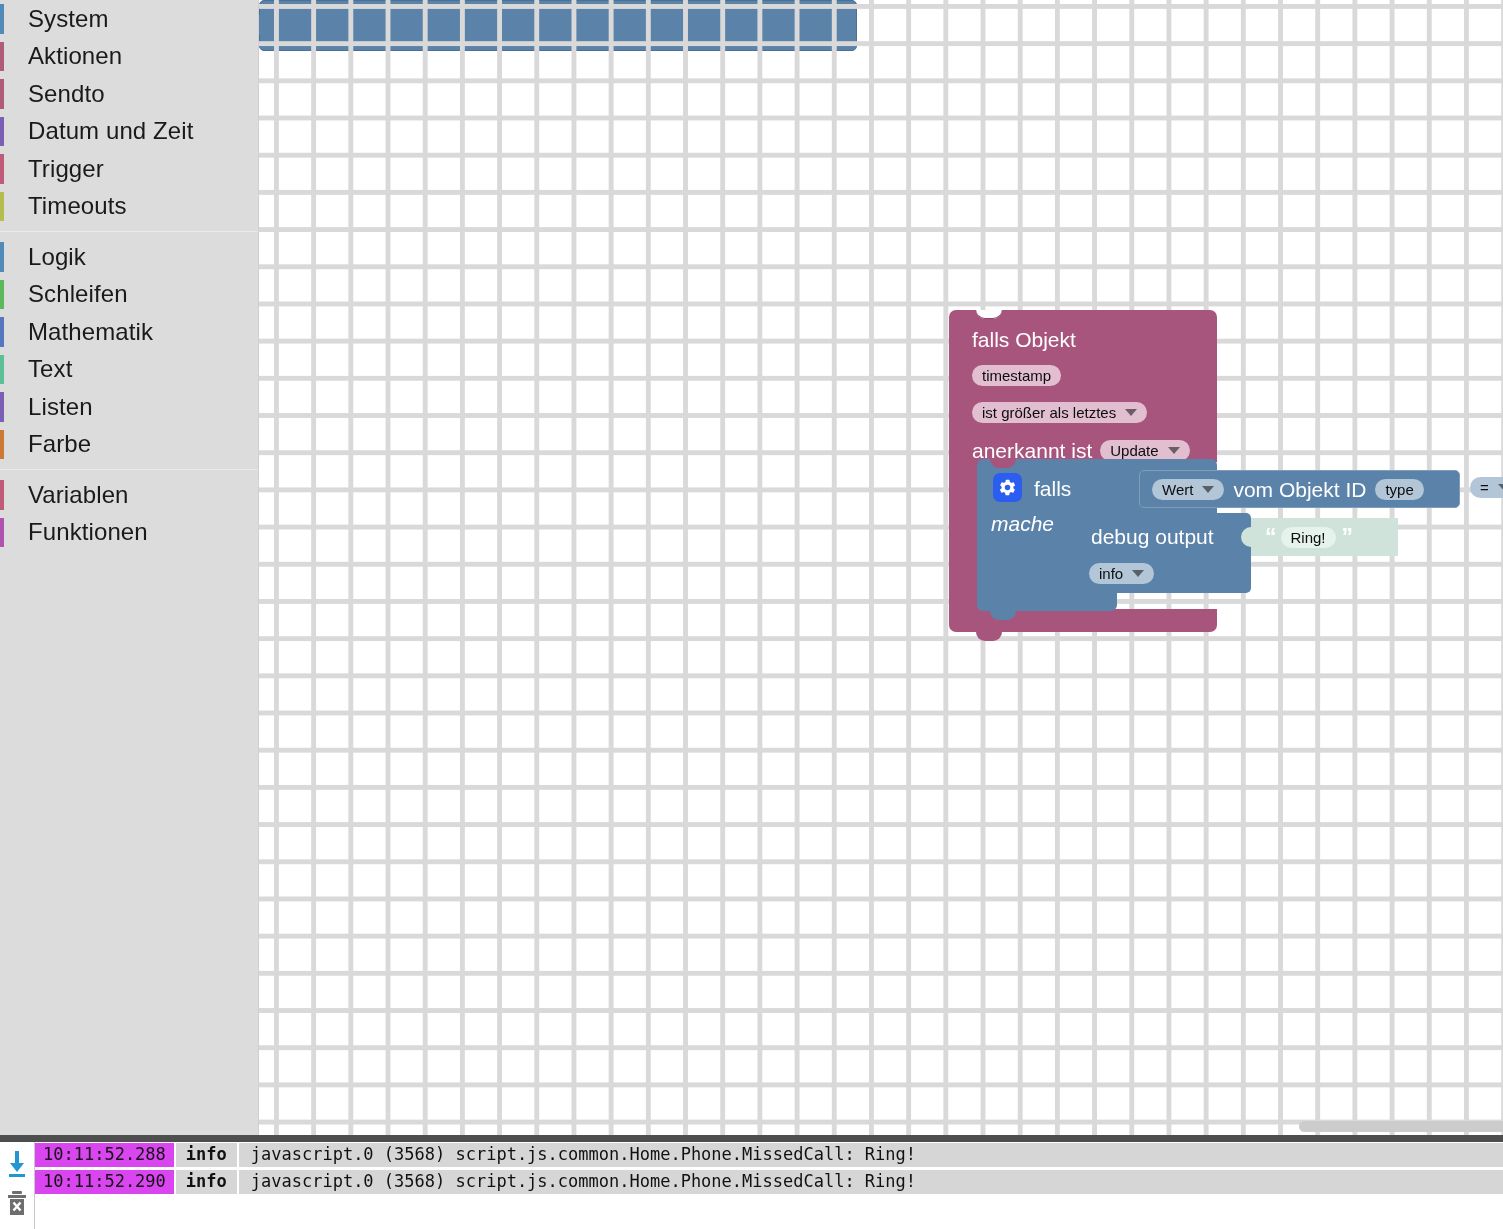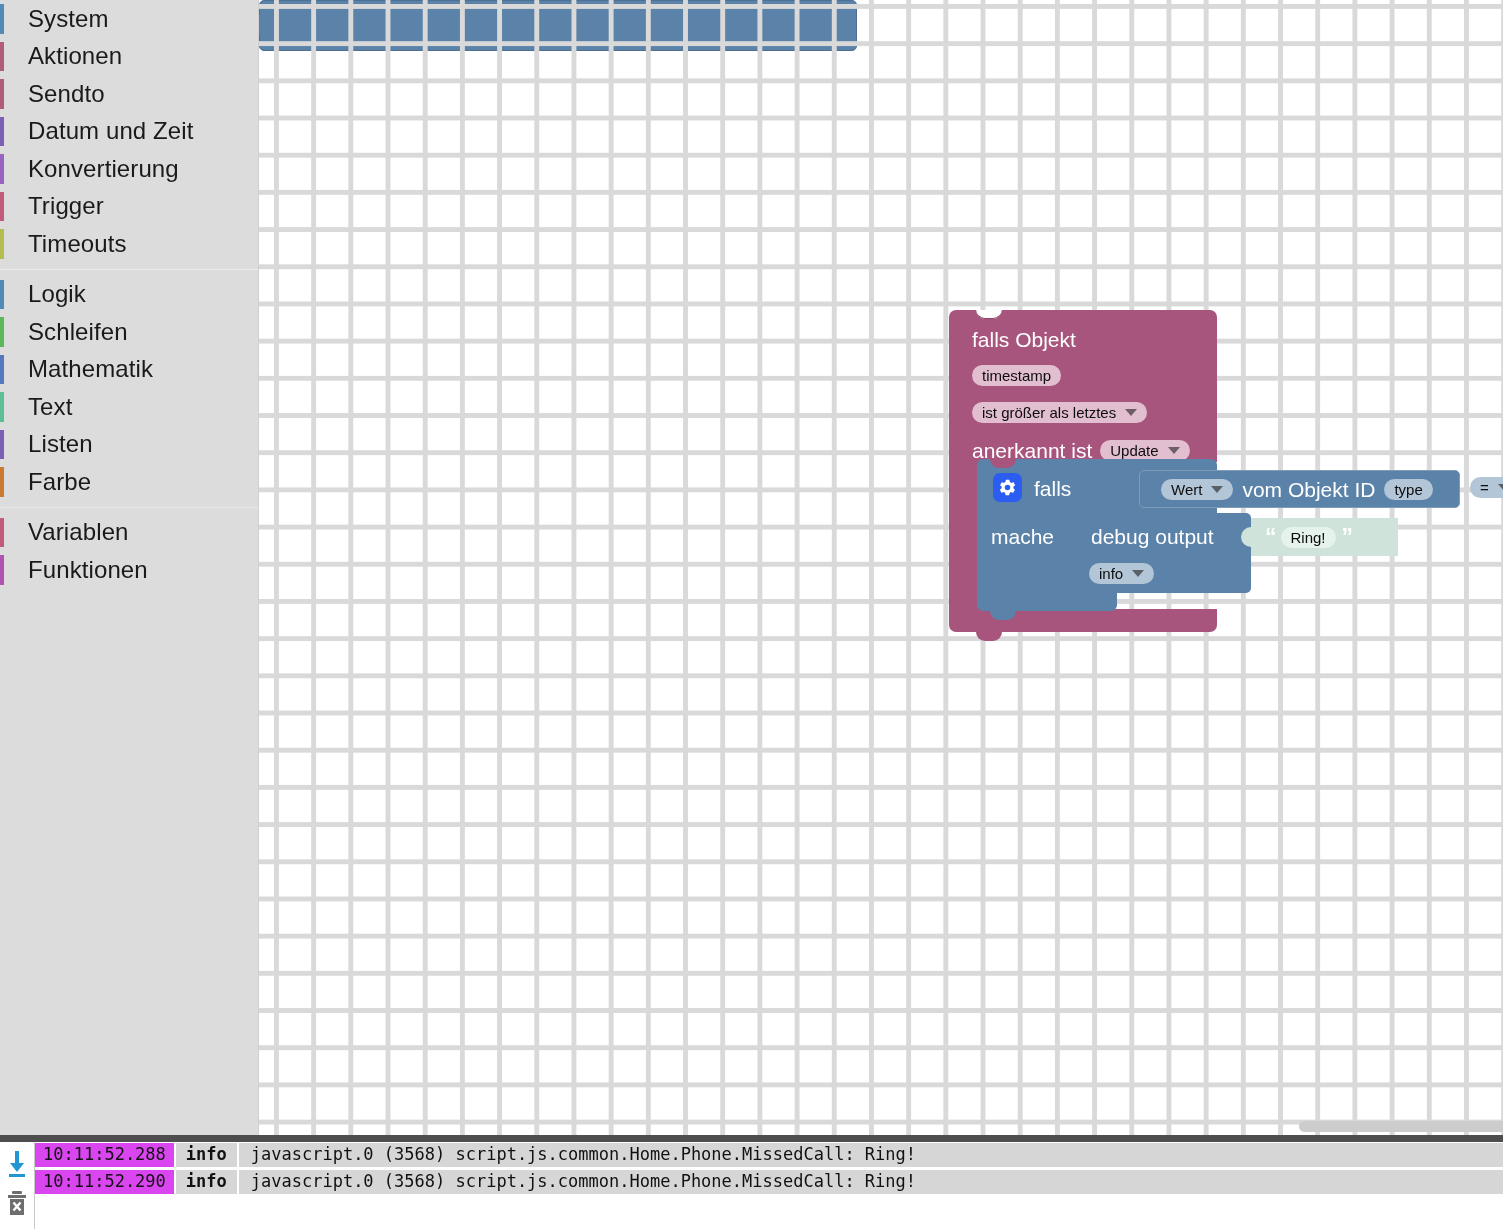--- a/index.html
+++ b/index.html
@@ -258,21 +258,21 @@
     position: absolute;
     left: 880px; top: 470px;
     width: 321px; height: 38px;
     background: #5b82a8;
     border: 1px solid #7f9db8;
     border-radius: 5px;
     box-sizing: border-box;
     display: flex;
     align-items: center;
     gap: 9px;
-    padding-left: 21px;
+    padding-left: 12px;
   }
 
   
   #op-eq {
     position: absolute;
     left: 1211px; top: 477px;
   }
   .quote {
     font-size: 23px;
     color: #e3f1ec;
@@ -407,24 +407,20 @@
       </div>
       <div class="tb-item">
         <span class="swatch" style="background:#b05b78"></span>
         <span class="tb-label">Sendto</span>
       </div>
       <div class="tb-item">
         <span class="swatch" style="background:#7a5fb5"></span>
         <span class="tb-label">Datum und Zeit</span>
       </div>
       <div class="tb-item">
-        <span class="swatch" style="background:#9b63c0"></span>
-        <span class="tb-label">Konvertierung</span>
-      </div>
-      <div class="tb-item">
         <span class="swatch" style="background:#c05b7a"></span>
         <span class="tb-label">Trigger</span>
       </div>
       <div class="tb-item">
         <span class="swatch" style="background:#b5bd4f"></span>
         <span class="tb-label">Timeouts</span>
       </div>
     </div>
 
     <div class="tb-sep"></div>
@@ -511,21 +507,21 @@
       <div class="if-foot"></div>
       <div class="if-notch-bot"></div>
 
       <div class="gear-btn">
         <svg width="19" height="19" viewBox="0 0 24 24" aria-hidden="true">
           <path fill="#ffffff" d="M19.4 13a7.6 7.6 0 0 0 .05-1 7.6 7.6 0 0 0-.05-1l2-1.6a.5.5 0 0 0 .12-.62l-1.9-3.3a.5.5 0 0 0-.6-.22l-2.36.95a7.3 7.3 0 0 0-1.73-1l-.36-2.5a.5.5 0 0 0-.5-.41h-3.8a.5.5 0 0 0-.5.41l-.36 2.5a7.3 7.3 0 0 0-1.73 1l-2.36-.95a.5.5 0 0 0-.6.22l-1.9 3.3a.5.5 0 0 0 .12.62L4.6 11a7.6 7.6 0 0 0 0 2l-2 1.6a.5.5 0 0 0-.12.62l1.9 3.3c.13.22.39.3.6.22l2.36-.95c.53.42 1.12.76 1.73 1l.36 2.5c.04.24.25.41.5.41h3.8c.25 0 .46-.17.5-.41l.36-2.5a7.3 7.3 0 0 0 1.73-1l2.36.95c.21.08.47 0 .6-.22l1.9-3.3a.5.5 0 0 0-.12-.62zM12 15.5A3.5 3.5 0 1 1 15.5 12 3.5 3.5 0 0 1 12 15.5z"></path>
         </svg>
       </div>
 
       <div class="blk-text" style="position:absolute; left:57px; top:19px;">falls</div>
-      <div class="blk-text" style="position:absolute; left:14px; top:67px;">mache</div>
+      <div class="blk-text" style="position:absolute; left:14px; top:54px;font-style:italic;">mache</div>
     </div>
 
     <div id="blk-compare">
       <div class="plug-left"></div>
     </div>
 
     <div id="blk-getobj">
       <span class="field bluefield">
         <span>Wert</span>
         <span class="caret"></span>

